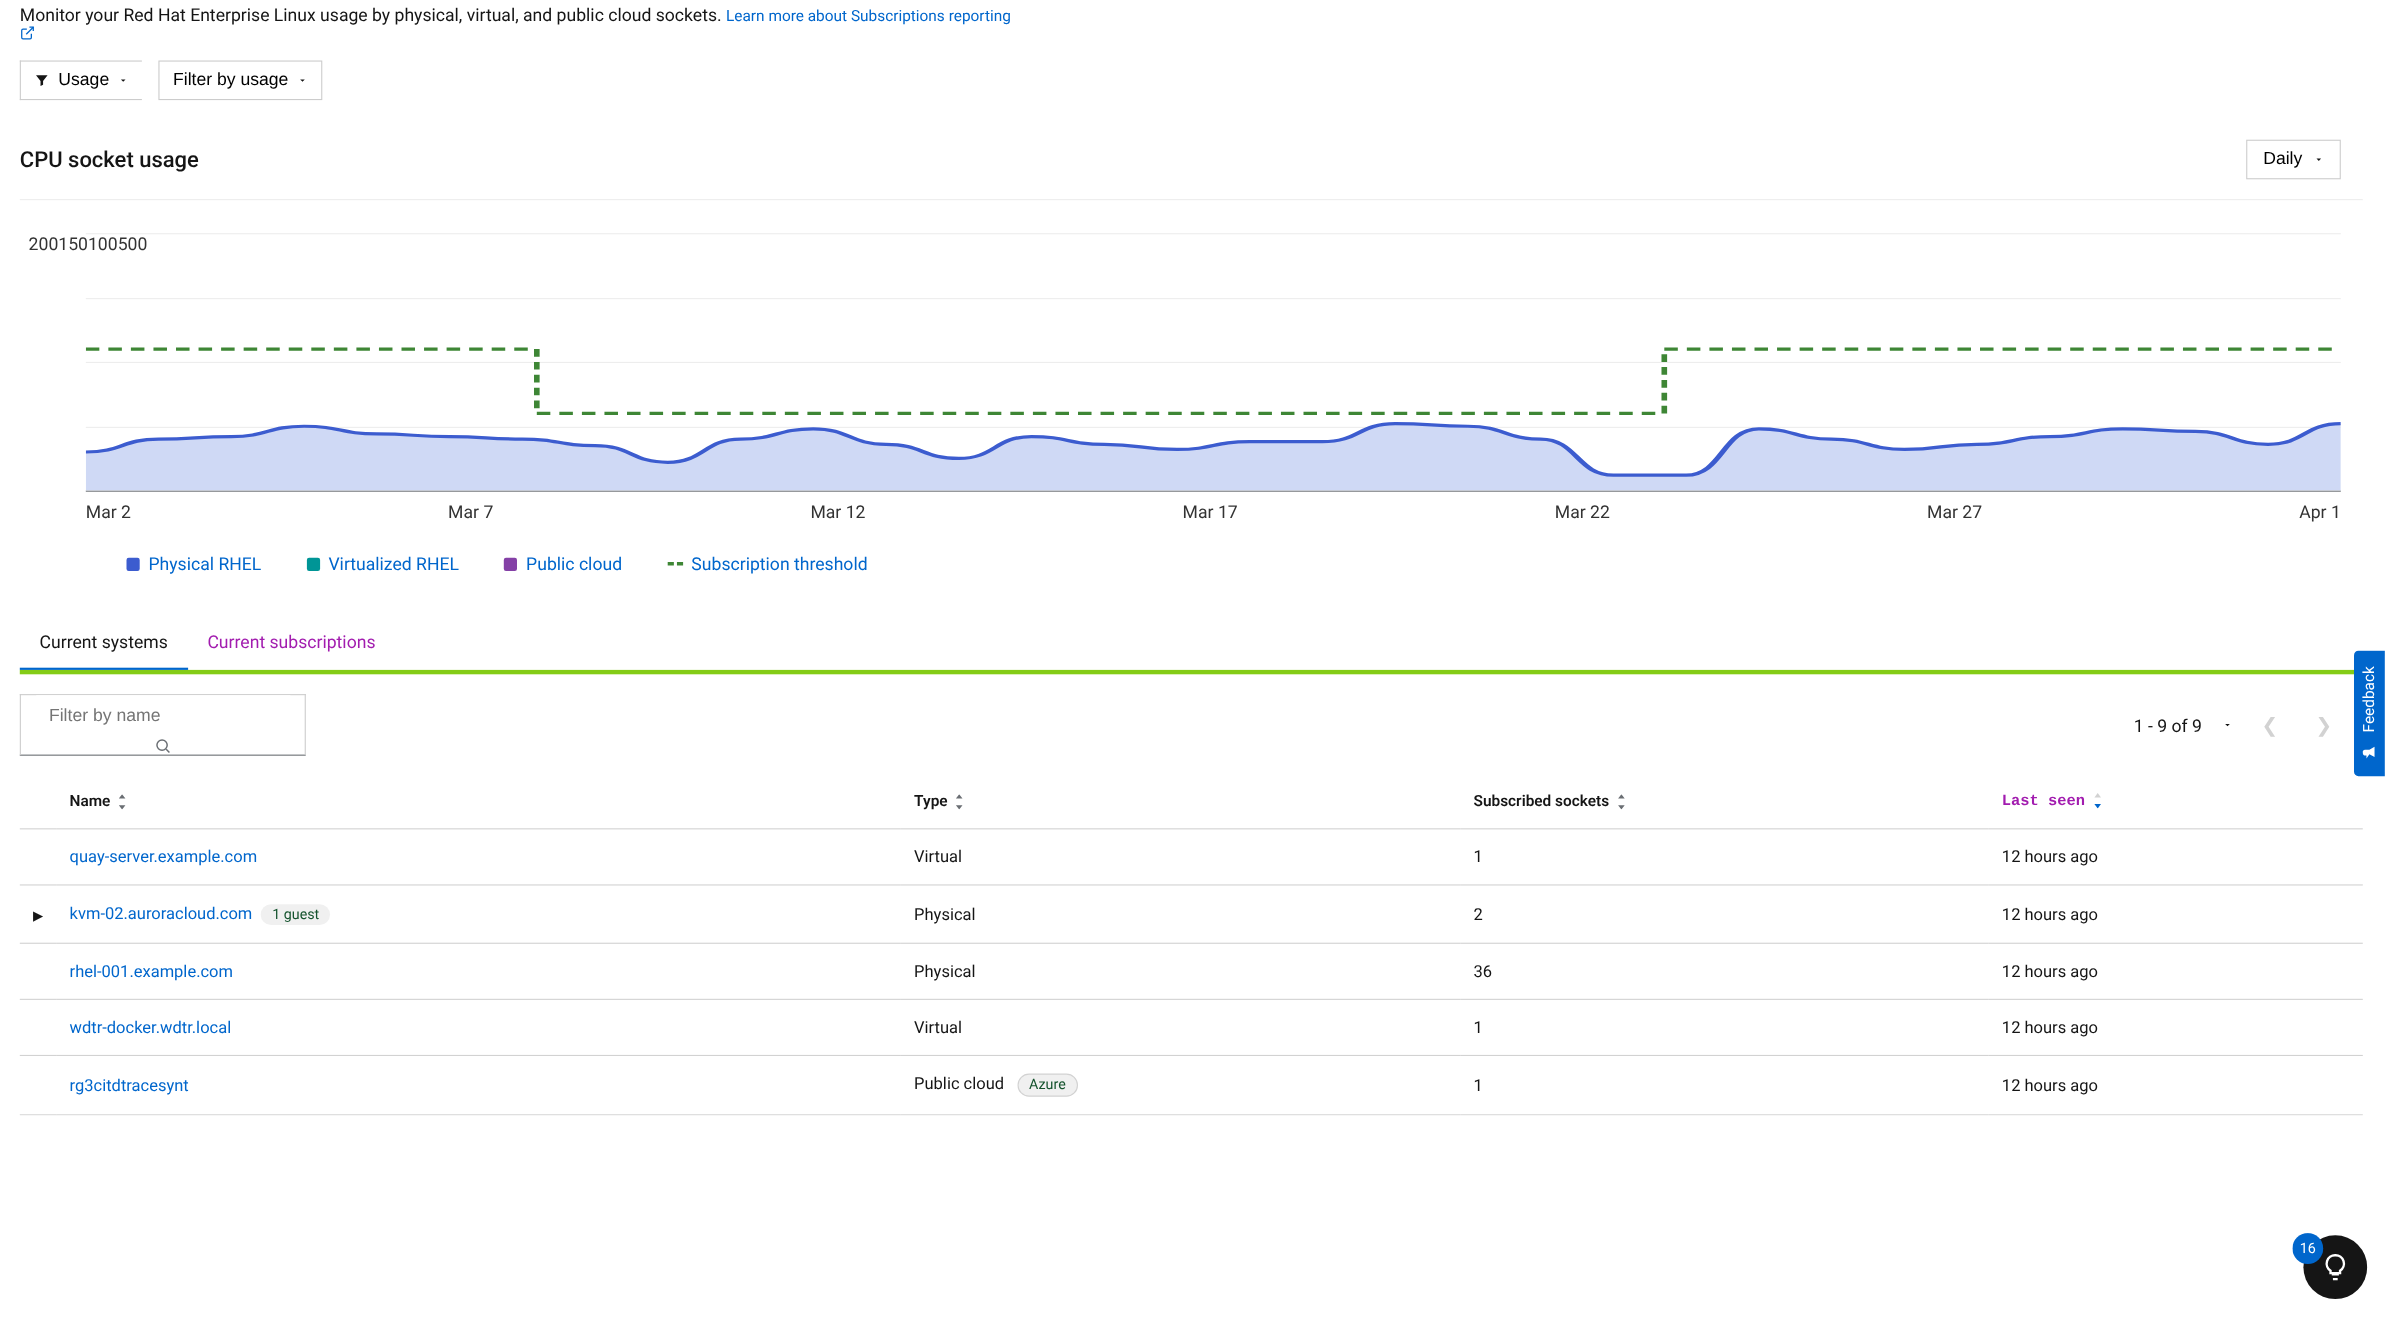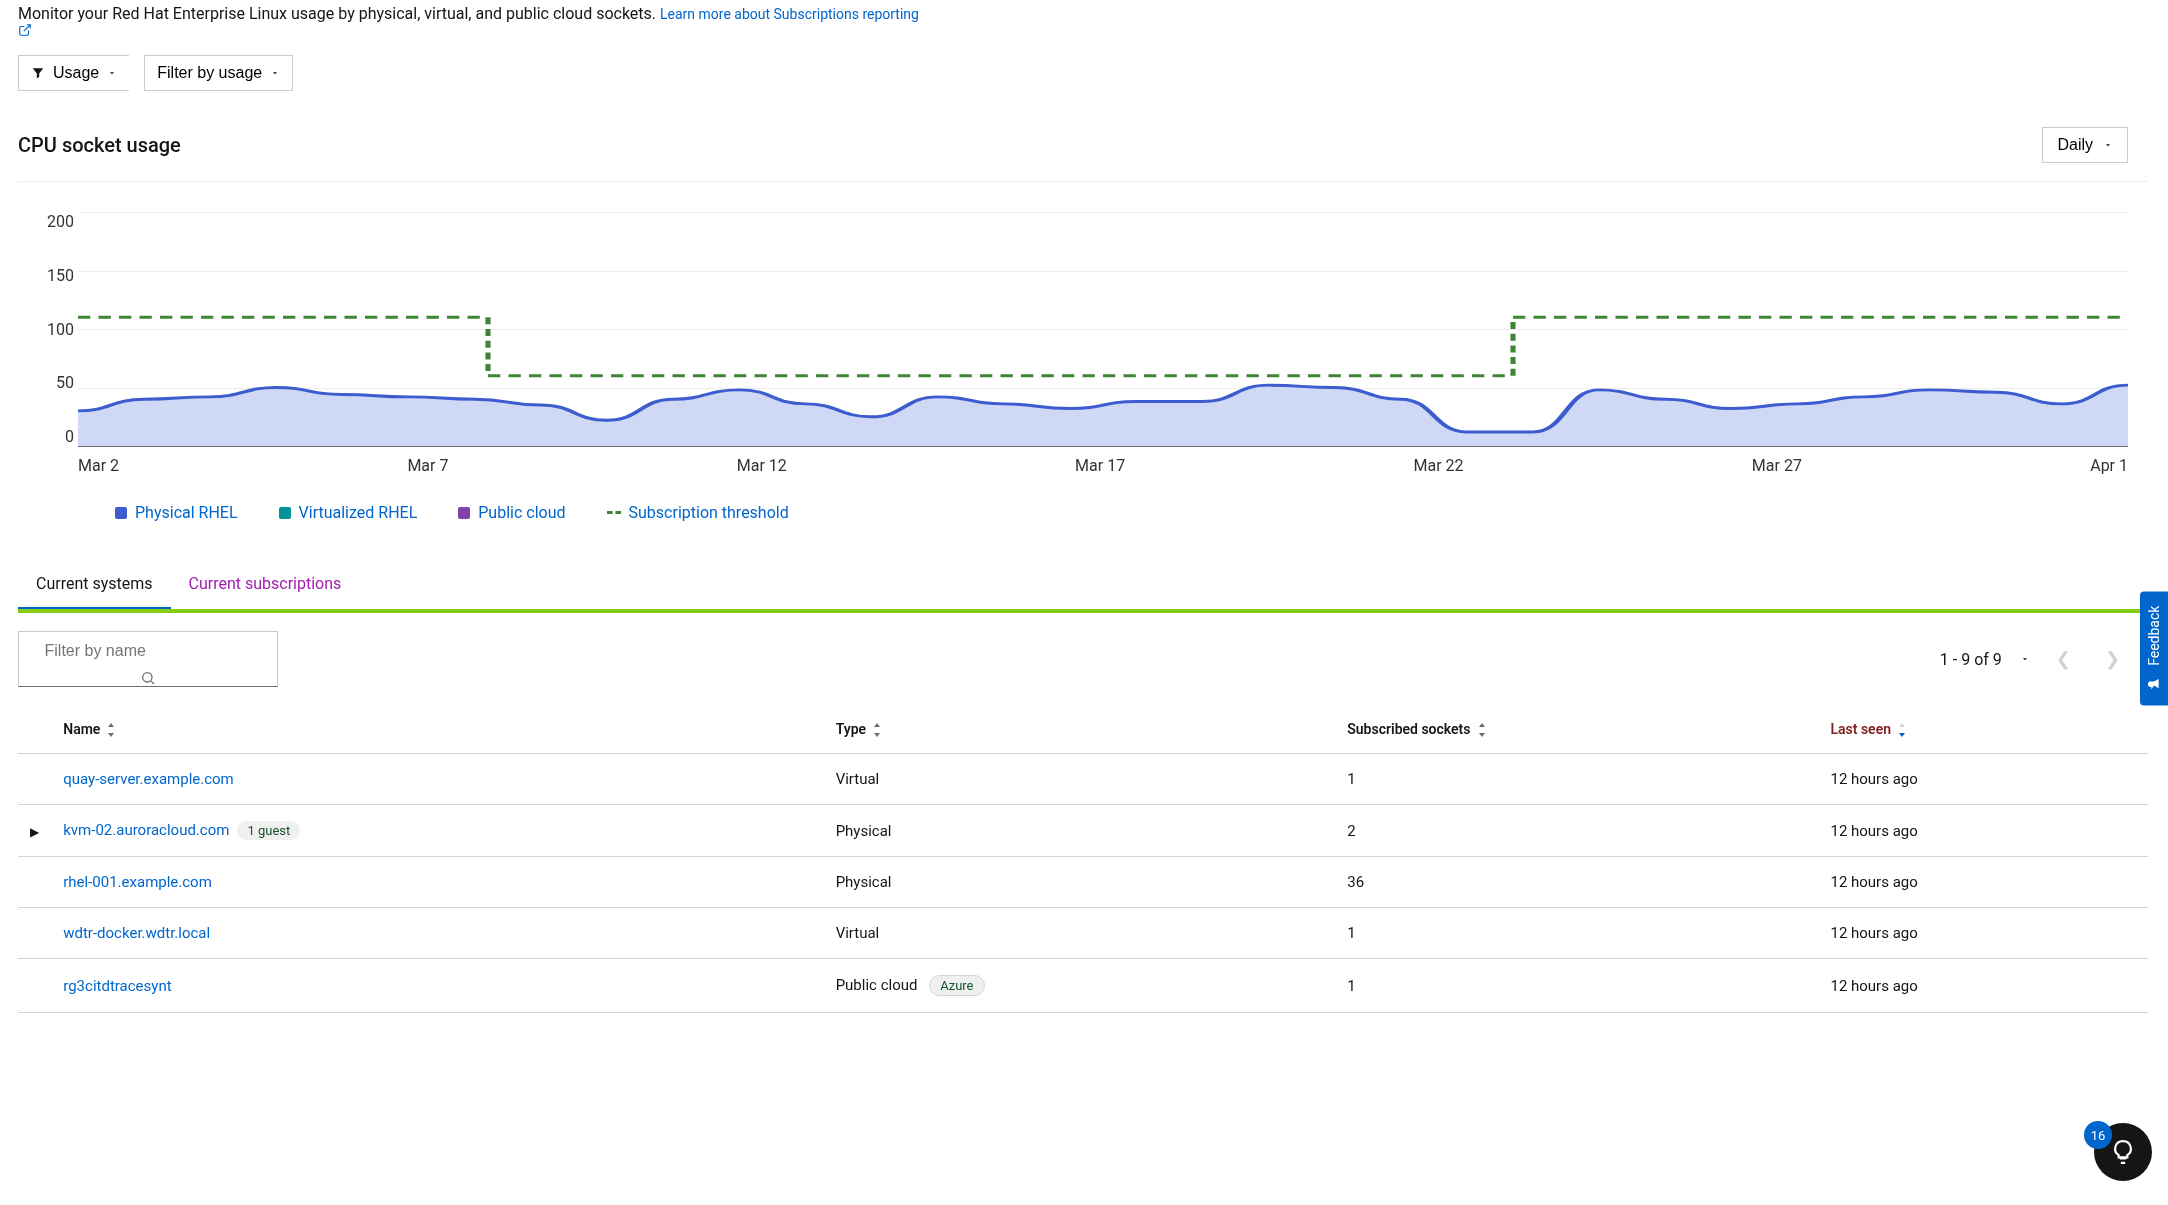--- a/index.html
+++ b/index.html
@@ -13,21 +13,21 @@
 .filter-btn { display: inline-flex; align-items: center; gap: 8px; border: 1px solid #ccc; background: #fff; padding: 8px 12px; font-size: 16px; cursor: pointer; }
 .filter-btn:first-child { border-right: none; }
 .funnel { width:14px;height:14px;display:inline-block; }
 .caret { width:10px;height:10px;display:inline-block; }
 .section-hdr { display: flex; justify-content: space-between; align-items: center; padding: 18px 0; border-bottom: 1px solid #ededed; margin-top:4px; }
 .section-title { font-size: 20px; font-weight: 500; }
 .daily-btn { display:inline-flex; align-items:center; gap:10px; border:1px solid #ccc; background:#fff; padding:8px 14px; font-size:16px; cursor:pointer; margin-right:20px;}
 
 .chart-wrap { padding: 30px 0 10px 0; }
 .chart-area { position: relative; height: 234px; margin: 0 20px 0 60px; }
-.chart-ylabels { position:absolute; left:-52px; top:0; bottom:0; width:48px; display:flex; flex-direction:column; justify-content:space-between; text-align:right; color:#333; font-size:16px; }
+.chart-ylabels { position:absolute; left:-52px; top:0; bottom:0; width:48px; display:flex; flex-direction:row; justify-content:space-between; text-align:right; color:#333; font-size:16px; }
 .chart-plot { position:absolute; left:0; right:0; top:0; bottom:0; }
 .grid-line { position:absolute; left:0; right:0; border-top:1px solid #ededed; }
 .chart-xlabels { display:flex; justify-content:space-between; margin: 10px 20px 0 60px; color:#333; font-size:16px; }
 .legend { display:flex; gap:41px; margin: 28px 0 0 60px; font-size:16px;padding-left:37px; }
 .legend-item { display:inline-flex; align-items:center; gap:8px; cursor:pointer; color:#0066cc; }
 .swatch { width:12px;height:12px;border-radius:2px;display:inline-block; }
 .swatch.dash { background:none; border-top:3px dashed #3e8635; width:14px; height:0; border-radius:0; }
 
 .tabs { display:flex; border-bottom:4px solid #84cc16; margin-top:28px;text-align:center; }
 .tab { padding: 14px 18px; font-size:16px; cursor:pointer; color:#a21caf; border-bottom:2px solid transparent; }
@@ -36,21 +36,21 @@
 .table-toolbar { display:flex; justify-content:space-between; align-items:center; padding:18px 0; }
 .search-wrap { display:flex; align-items:center; border:1px solid #ccc; border-bottom:1px solid #6a6e73; width:260px;flex-direction:column; }
 .search-input { flex:1; border:none; padding:10px 12px; font-size:16px; outline:none; }
 .search-icon { padding: 0 10px; color:#6a6e73; }
 .pagination { display:flex; align-items:center; gap:18px; color:#151515; font-size:16px; margin-right:20px;}
 .page-btn { background:none;border:none;color:#6a6e73;cursor:pointer;padding:4px 8px;font-size:18px; }
 .page-btn.disabled { color:#d2d2d2; }
 
 table { width:100%; border-collapse:collapse; }
 th { text-align:left; font-weight:600; padding: 16px 12px; border-bottom:1px solid #d2d2d2; font-size:14px; }
-th.sort-active { color:#7f1d1d; }
+th.sort-active { color:#a21caf;font-family:Liberation Mono, monospace; }
 .sort-icons { display:inline-block; margin-left:6px; color:#6a6e73; vertical-align:middle; }
 td { padding: 16px 12px; border-bottom:1px solid #d2d2d2; font-size:15px; }
 td.name-cell a { color:#0066cc; text-decoration:none; }
 .expand-col { width: 30px; }
 .expand-caret { color:#151515; cursor:pointer; font-size:12px; }
 .badge { display:inline-block; background:#f0f0f0; border-radius:12px; padding:2px 10px; font-size:13px; color:#14532d; margin-left:8px; }
 .badge.grey { background:#f0f0f0; border:1px solid #d2d2d2; }
 
 .feedback-tab { position:fixed; right:0; top:50%; transform:translateY(-10%); background:#0066cc; color:#fff; writing-mode:vertical-rl; padding:14px 6px; border-radius:4px 0 0 4px; cursor:pointer; display:flex; align-items:center; gap:10px; font-size:14px;}
 .feedback-tab span.txt { transform: rotate(180deg); }

